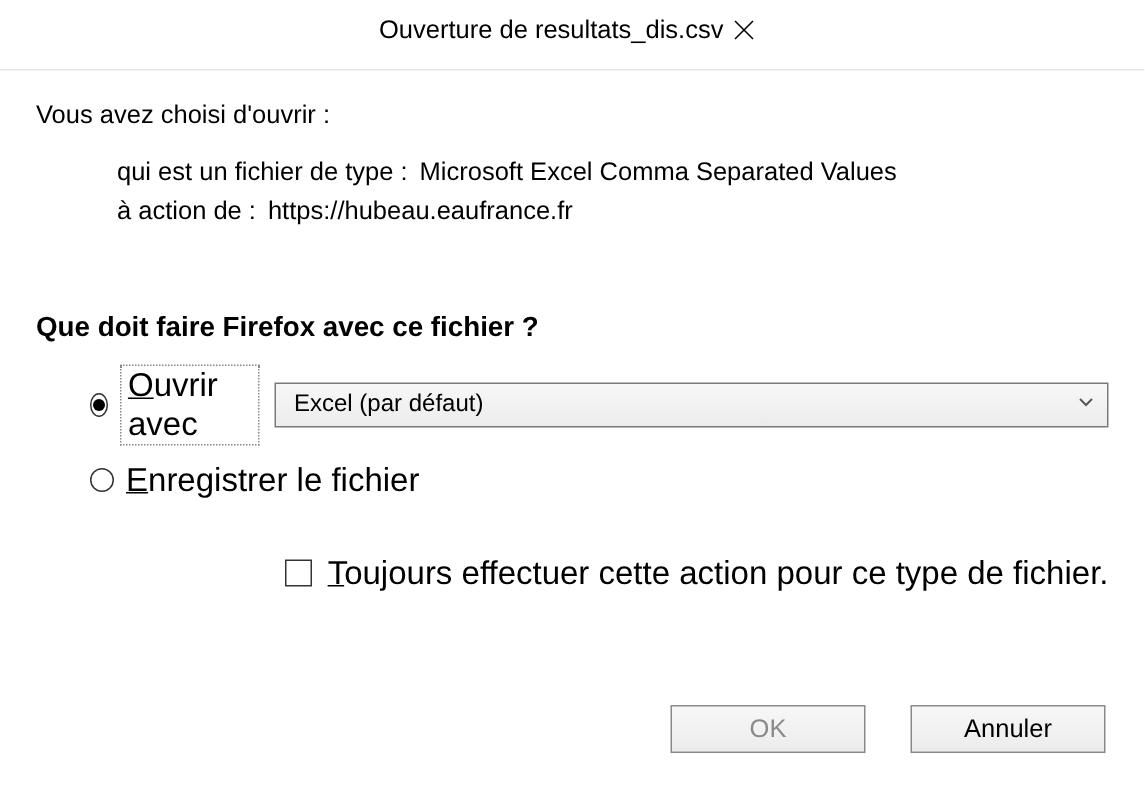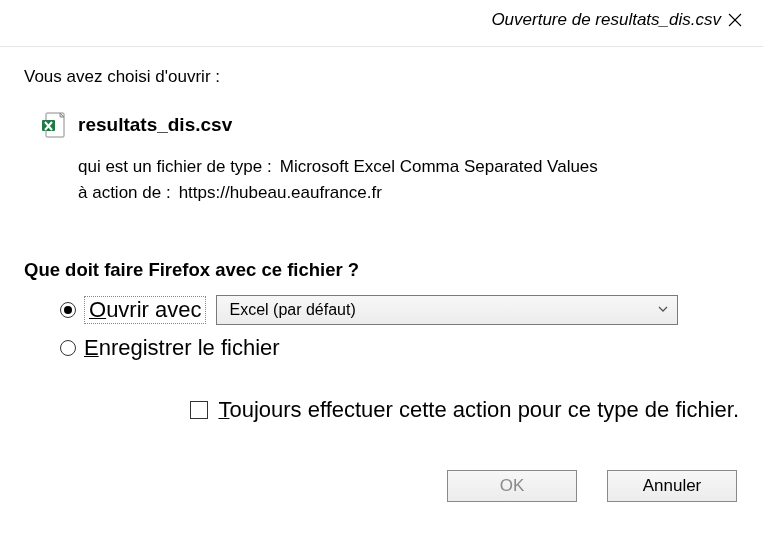--- a/index.html
+++ b/index.html
@@ -8,24 +8,23 @@
     width: 763px; height: 536px;
     font-family: "Segoe UI", Tahoma, sans-serif;
     font-size: 17px;
     color: #000;
     background: #fff;
     overflow: hidden;
   }
   .titlebar {
     display: flex;
     align-items: center;
-    justify-content: flex-end;
+    justify-content: center;
     padding: 6px 14px 12px 14px;
     border-bottom: 1px solid #e6e6e6;
-    font-style: italic;
   }
   .titlebar-title { font-size: 17px; }
   .close-btn {
     width: 28px; height: 28px;
     display: flex; align-items: center; justify-content: center;
     cursor: default;
   }
   .close-btn svg { stroke: #000; stroke-width: 1.1; }
   .content { padding: 14px 24px 0 24px; }
   .intro { font-size: 17px; margin-top: 6px; }
@@ -57,21 +56,21 @@
   .radio.checked::after {
     content: ""; width: 8px; height: 8px; border-radius: 50%; background: #000;
   }
   .radio-label { font-size: 22px; }
   .openwith-label {
     border: 1px dotted #888; padding: 0 4px;
   }
   .u { text-decoration: underline; text-decoration-thickness: 1px; }
   .select-wrap { flex: 1; margin-left: 10px; }
   .select {
-    width: 462px; height: 30px;
+    width: 556px; height: 30px;
     border: 1px solid #7a7a7a;
     background: linear-gradient(#f7f7f7,#ececec);
     display: flex; align-items: center; justify-content: space-between;
     padding: 0 8px 0 12px;
     font-size: 16px;
   }
   .select .chev svg { stroke: #555; }
   .checkbox-row {
     display: flex; align-items: center;
     margin-left: 36px; margin-top: 36px; justify-content: flex-end;
@@ -103,31 +102,20 @@
     <svg width="16" height="16" viewBox="0 0 16 16" fill="none">
       <line x1="2" y1="2" x2="14" y2="14"></line>
         <line x1="14" y1="2" x2="2" y2="14"></line>
     </svg>
   </div>
 </div>
 
 <div class="content">
   <div class="intro">Vous avez choisi d'ouvrir :</div>
 
-  <div class="file-row">
-    <div class="file-icon">
-      <svg width="28" height="28" viewBox="0 0 28 28">
-        <rect x="6" y="2" width="18" height="24" rx="1" fill="#fff" stroke="#8a8a8a"></rect>
-        <polygon points="20,2 24,6 20,6" fill="#dcdcdc" stroke="#8a8a8a"></polygon>
-        <rect x="2" y="9" width="13" height="11" rx="1" fill="#1f7a43"></rect>
-        <path d="M5 11 L12 19 M12 11 L5 19" stroke="#fff" stroke-width="2"></path>
-      </svg>
-    </div>
-    <div class="file-name">resultats_dis.csv</div>
-  </div>
 
   <div class="meta-block">
     <div class="meta-line">
       <span class="meta-label">qui est un fichier de type :</span>
       <span class="meta-value">Microsoft Excel Comma Separated Values</span>
     </div>
     <div class="meta-line">
       <span class="meta-label">à action de :</span>
       <span class="meta-value">https://hubeau.eaufrance.fr</span>
     </div>

